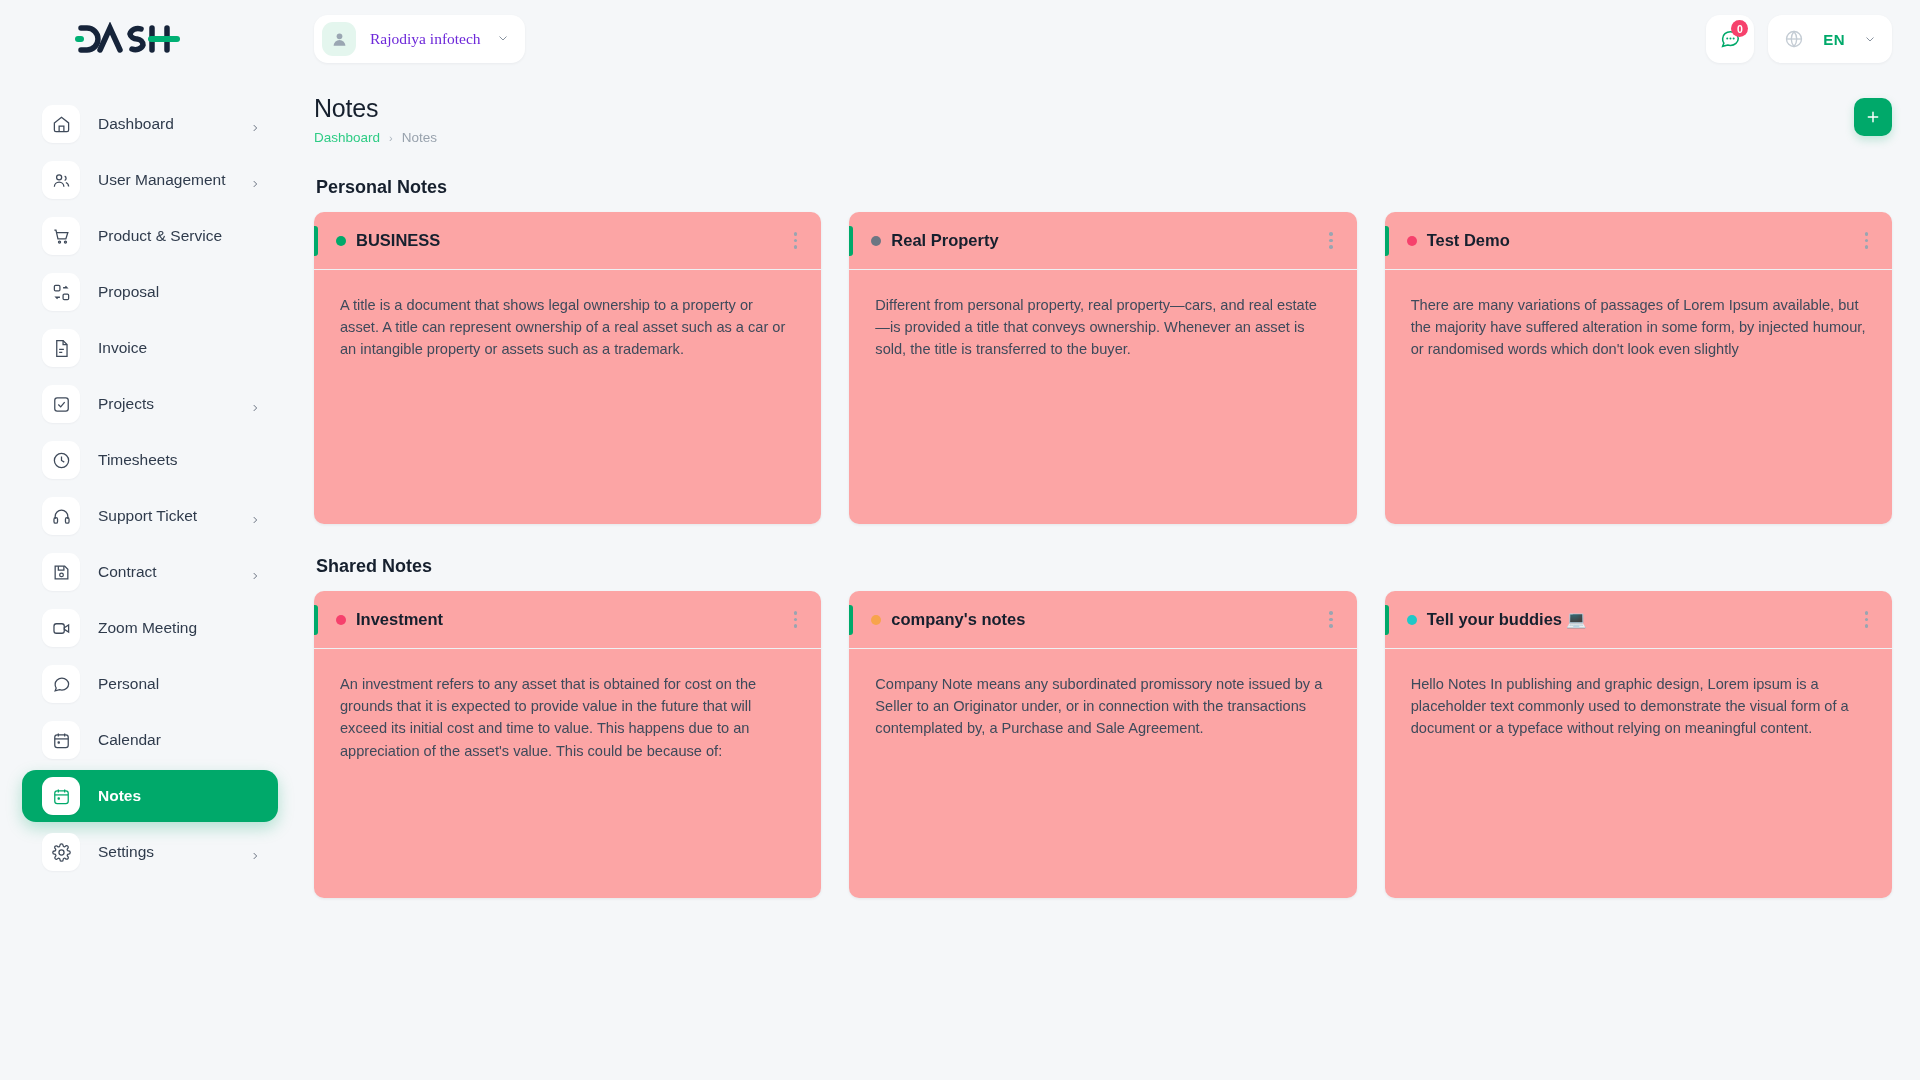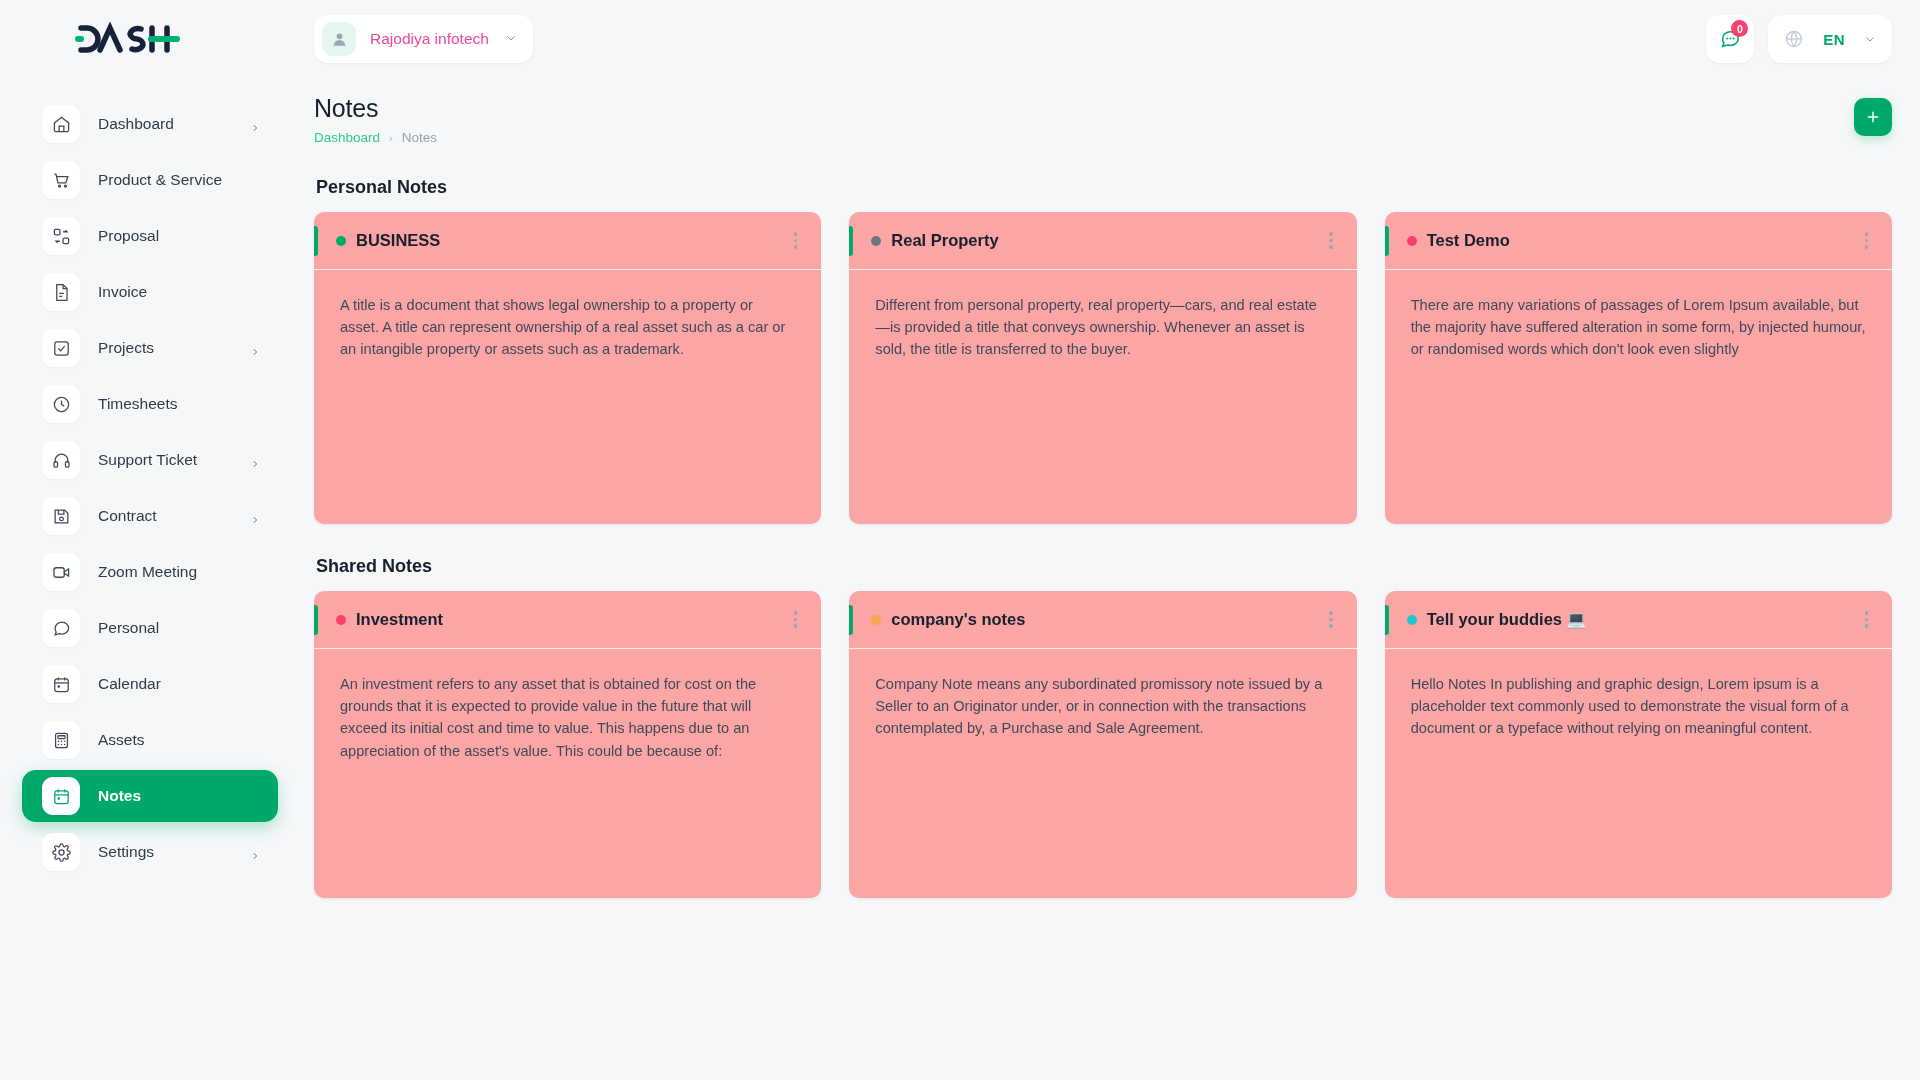--- a/index.html
+++ b/index.html
@@ -64,21 +64,21 @@
     height: 48px; padding: 0 16px 0 8px;
     box-shadow: 0 1px 3px rgba(16,24,40,0.05);
     cursor: pointer;
   }
   .avatar {
     width: 34px; height: 34px; border-radius: 11px;
     background: #e4f6ee;
     display: flex; align-items: center; justify-content: center;
   }
   .avatar svg { width: 19px; height: 19px; fill: #9aa6b2; }
-  .company-name { margin-left: 14px; font-size: 15.5px; color: #ec4899; }
+  .company-name { margin-left: 14px; font-size: 15.5px; color: #6d28d9; font-family: Liberation Serif, serif; }
   .company-chev { margin-left: 16px; }
   .company-chev svg { width: 12px; height: 12px; stroke: #7a8694; fill: none; stroke-width: 1.8; }
 
   .topbar-right { margin-left: auto; display: flex; align-items: center; gap: 14px; }
   .msg-btn {
     position: relative; width: 48px; height: 48px;
     background: #ffffff; border-radius: 14px;
     display: flex; align-items: center; justify-content: center;
     cursor: pointer;
     box-shadow: 0 1px 3px rgba(16,24,40,0.05);
@@ -181,20 +181,34 @@
               <path d="M3 10l9-7 9 7v9a2 2 0 0 1-2 2H5a2 2 0 0 1-2-2z"></path>
               <path d="M9 21v-7h6v7"></path>
             </svg>
         </span>
         <span class="nav-label">Dashboard</span>
         <span class="chev"><svg viewBox="0 0 24 24">
               <path d="M9 5l7 7-7 7"></path>
             </svg></span>
       </div>
 
+      <div class="nav-item">
+        <span class="ico-box">
+          <svg viewBox="0 0 24 24">
+              <circle cx="9" cy="8" r="3.2"></circle>
+              <path d="M3 20a6 6 0 0 1 12 0"></path>
+              <path d="M16 6.5a3 3 0 0 1 0 5.5"></path>
+              <path d="M17.5 14.5a5.5 5.5 0 0 1 3.5 5"></path>
+            </svg>
+        </span>
+        <span class="nav-label">User Management</span>
+        <span class="chev"><svg viewBox="0 0 24 24">
+              <path d="M9 5l7 7-7 7"></path>
+            </svg></span>
+      </div>
 
       <div class="nav-item">
         <span class="ico-box">
           <svg viewBox="0 0 24 24">
               <path d="M3 4h2l2.5 11h10L20 7H6"></path>
               <circle cx="9.5" cy="19" r="1.3"></circle>
               <circle cx="17" cy="19" r="1.3"></circle>
             </svg>
         </span>
         <span class="nav-label">Product &amp; Service</span>
@@ -298,30 +312,20 @@
           <svg viewBox="0 0 24 24">
               <rect x="3.5" y="5" width="17" height="16" rx="3"></rect>
               <path d="M3.5 10h17"></path>
               <path d="M8 3v4M16 3v4"></path>
               <rect x="7" y="13" width="3" height="3" rx="1" fill="#3f4a5a" stroke="none"></rect>
             </svg>
         </span>
         <span class="nav-label">Calendar</span>
       </div>
 
-      <div class="nav-item">
-        <span class="ico-box">
-          <svg viewBox="0 0 24 24">
-              <rect x="4.5" y="3" width="15" height="18" rx="2.5"></rect>
-              <rect x="7.5" y="6" width="9" height="3.5" rx="1"></rect>
-              <path d="M8 13h.01M12 13h.01M16 13h.01M8 17h.01M12 17h.01M16 17h.01" stroke-linecap="round" stroke-width="2"></path>
-            </svg>
-        </span>
-        <span class="nav-label">Assets</span>
-      </div>
 
       <div class="nav-item active">
         <span class="ico-box">
           <svg viewBox="0 0 24 24">
               <rect x="3.5" y="5" width="17" height="16" rx="3"></rect>
               <path d="M3.5 10h17"></path>
               <path d="M8 3v4M16 3v4"></path>
               <rect x="7" y="13" width="3" height="3" rx="1" fill="#00a96a" stroke="none"></rect>
             </svg>
         </span>

